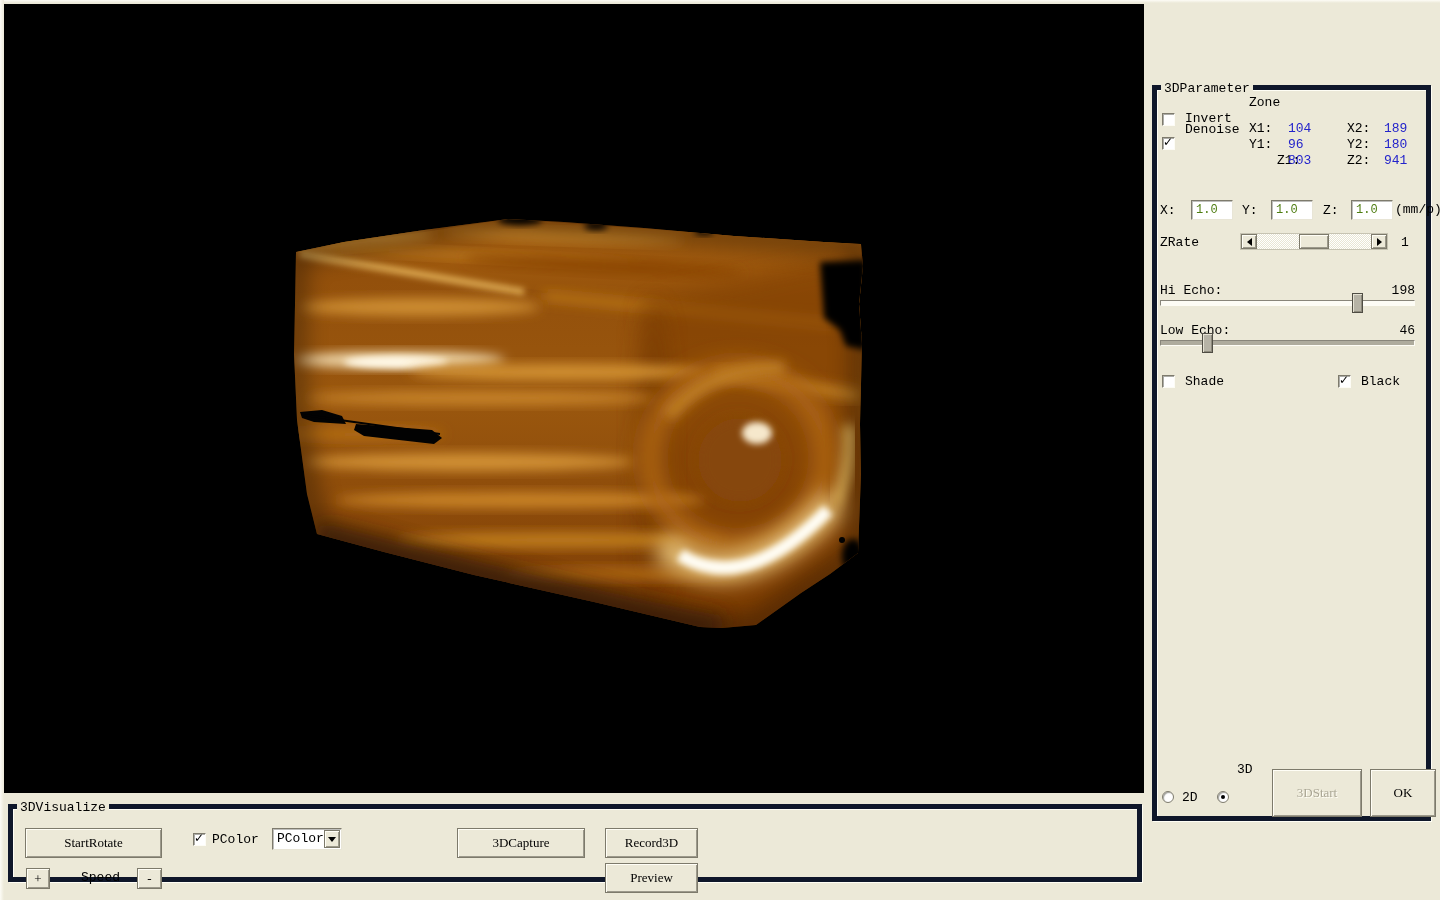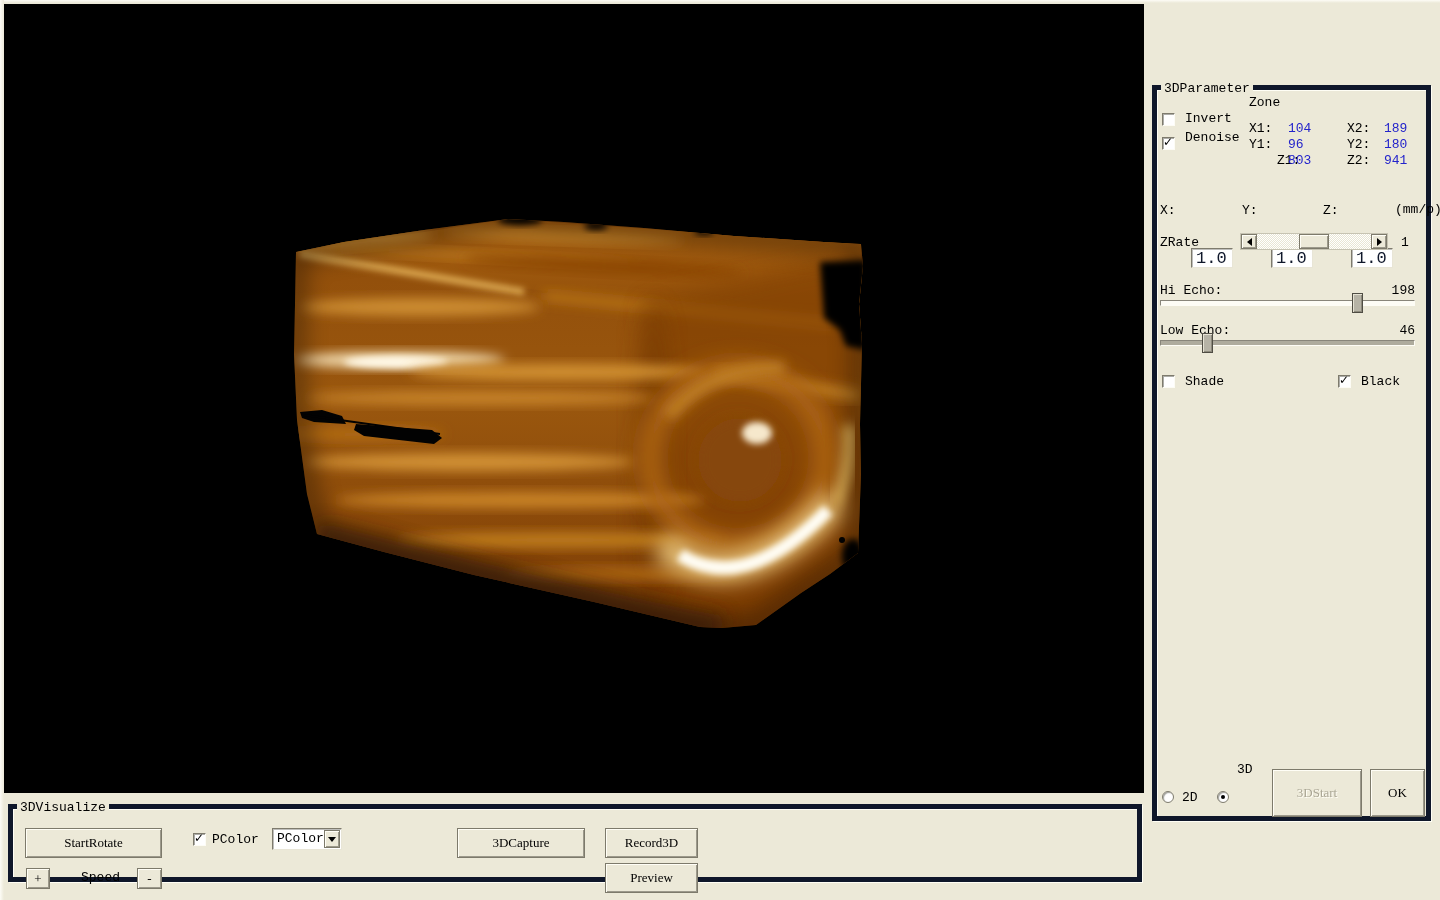--- a/index.html
+++ b/index.html
@@ -65,22 +65,22 @@
   }
   .radio.on::after {
     content:""; position:absolute; left:3px; top:3px;
     width:4px; height:4px; border-radius:50%; background:#000;
   }
 
   .tinput {
     position:absolute; background:#fff;
     border:1px solid; border-color:#7e7b6d #e8e5d6 #e8e5d6 #7e7b6d;
     box-shadow:inset 1px 1px 0 rgba(70,70,60,.35);
-    font-family:inherit; font-size:17px; color:#0f172a;
-    padding:1px 4px; outline:none;margin-top:48px;
+    font-family:inherit; font-size:12px; color:#4d7c0f;
+    padding:1px 4px; outline:none;
   }
 
   .slider-track {
     position:absolute; height:6px;
     border:1px solid; border-color:#88857a #fdfcf5 #fdfcf5 #88857a;
   }
   .slider-track.light { background:#fdfcf5; }
   .slider-track.dark  { background:#aeab9d; }
   .slider-thumb {
     position:absolute; top:-8px; width:11px; height:20px;
@@ -209,21 +209,21 @@
   <span class="legend">3DParameter</span>
 
   <span class="checkbox" style="left:5px; top:23px;">
     
   </span>
   <span class="lbl" style="left:28px; top:21px;">Invert</span>
 
   <span class="checkbox on" style="left:5px; top:47px;">
     <span class="check">✓</span>
   </span>
-  <span class="lbl" style="left:28px; top:40px;">Denoise</span>
+  <span class="lbl" style="left:28px; top:32px;">Denoise</span>
 
   <span class="lbl" style="left:92px; top:5px;">Zone</span>
   <span class="lbl" style="left:92px; top:31px;">X1:</span>
   <span class="lbl val-blue" style="left:131px; top:31px;">104</span>
   <span class="lbl" style="left:190px; top:31px;">X2:</span>
   <span class="lbl val-blue" style="left:227px; top:31px;">189</span>
   <span class="lbl" style="left:92px; top:47px;">Y1:</span>
   <span class="lbl val-blue" style="left:131px; top:47px;">96</span>
   <span class="lbl" style="left:190px; top:47px;">Y2:</span>
   <span class="lbl val-blue" style="left:227px; top:47px;">180</span>
@@ -271,21 +271,21 @@
   <span class="checkbox on" style="left:181px; top:285px;">
     <span class="check">✓</span>
   </span>
   <span class="lbl" style="left:204px; top:284px;">Black</span>
 
   <span class="radio" style="left:5px; top:701px;"></span>
   <span class="lbl" style="left:25px; top:700px;">2D</span>
   <span class="radio on" style="left:60px; top:701px;"></span>
   <span class="lbl" style="left:80px; top:672px;">3D</span>
   <div class="btn disabled abs" style="left:115px; top:679px; width:90px; height:48px;">3DStart</div>
-  <div class="btn abs" style="left:213px; top:679px; width:55px; height:48px;">OK</div>
+  <div class="btn abs" style="left:213px; top:679px; width:66px; height:48px;">OK</div>
 </div>
 
 <div class="abs group" id="visualize-group" style="left:8px; top:804px; width:1134px; height:78px;">
   <span class="legend">3DVisualize</span>
 
   <div class="btn abs" style="left:12px; top:19px; width:137px; height:30px;">StartRotate</div>
 
   <div class="btn abs" style="left:13px; top:59px; width:24px; height:21px;">+</div>
   <span class="lbl" style="left:49px; top:61px;margin-left:19px;">Speed</span>
   <div class="btn abs" style="left:124px; top:59px; width:25px; height:21px;">-</div>

